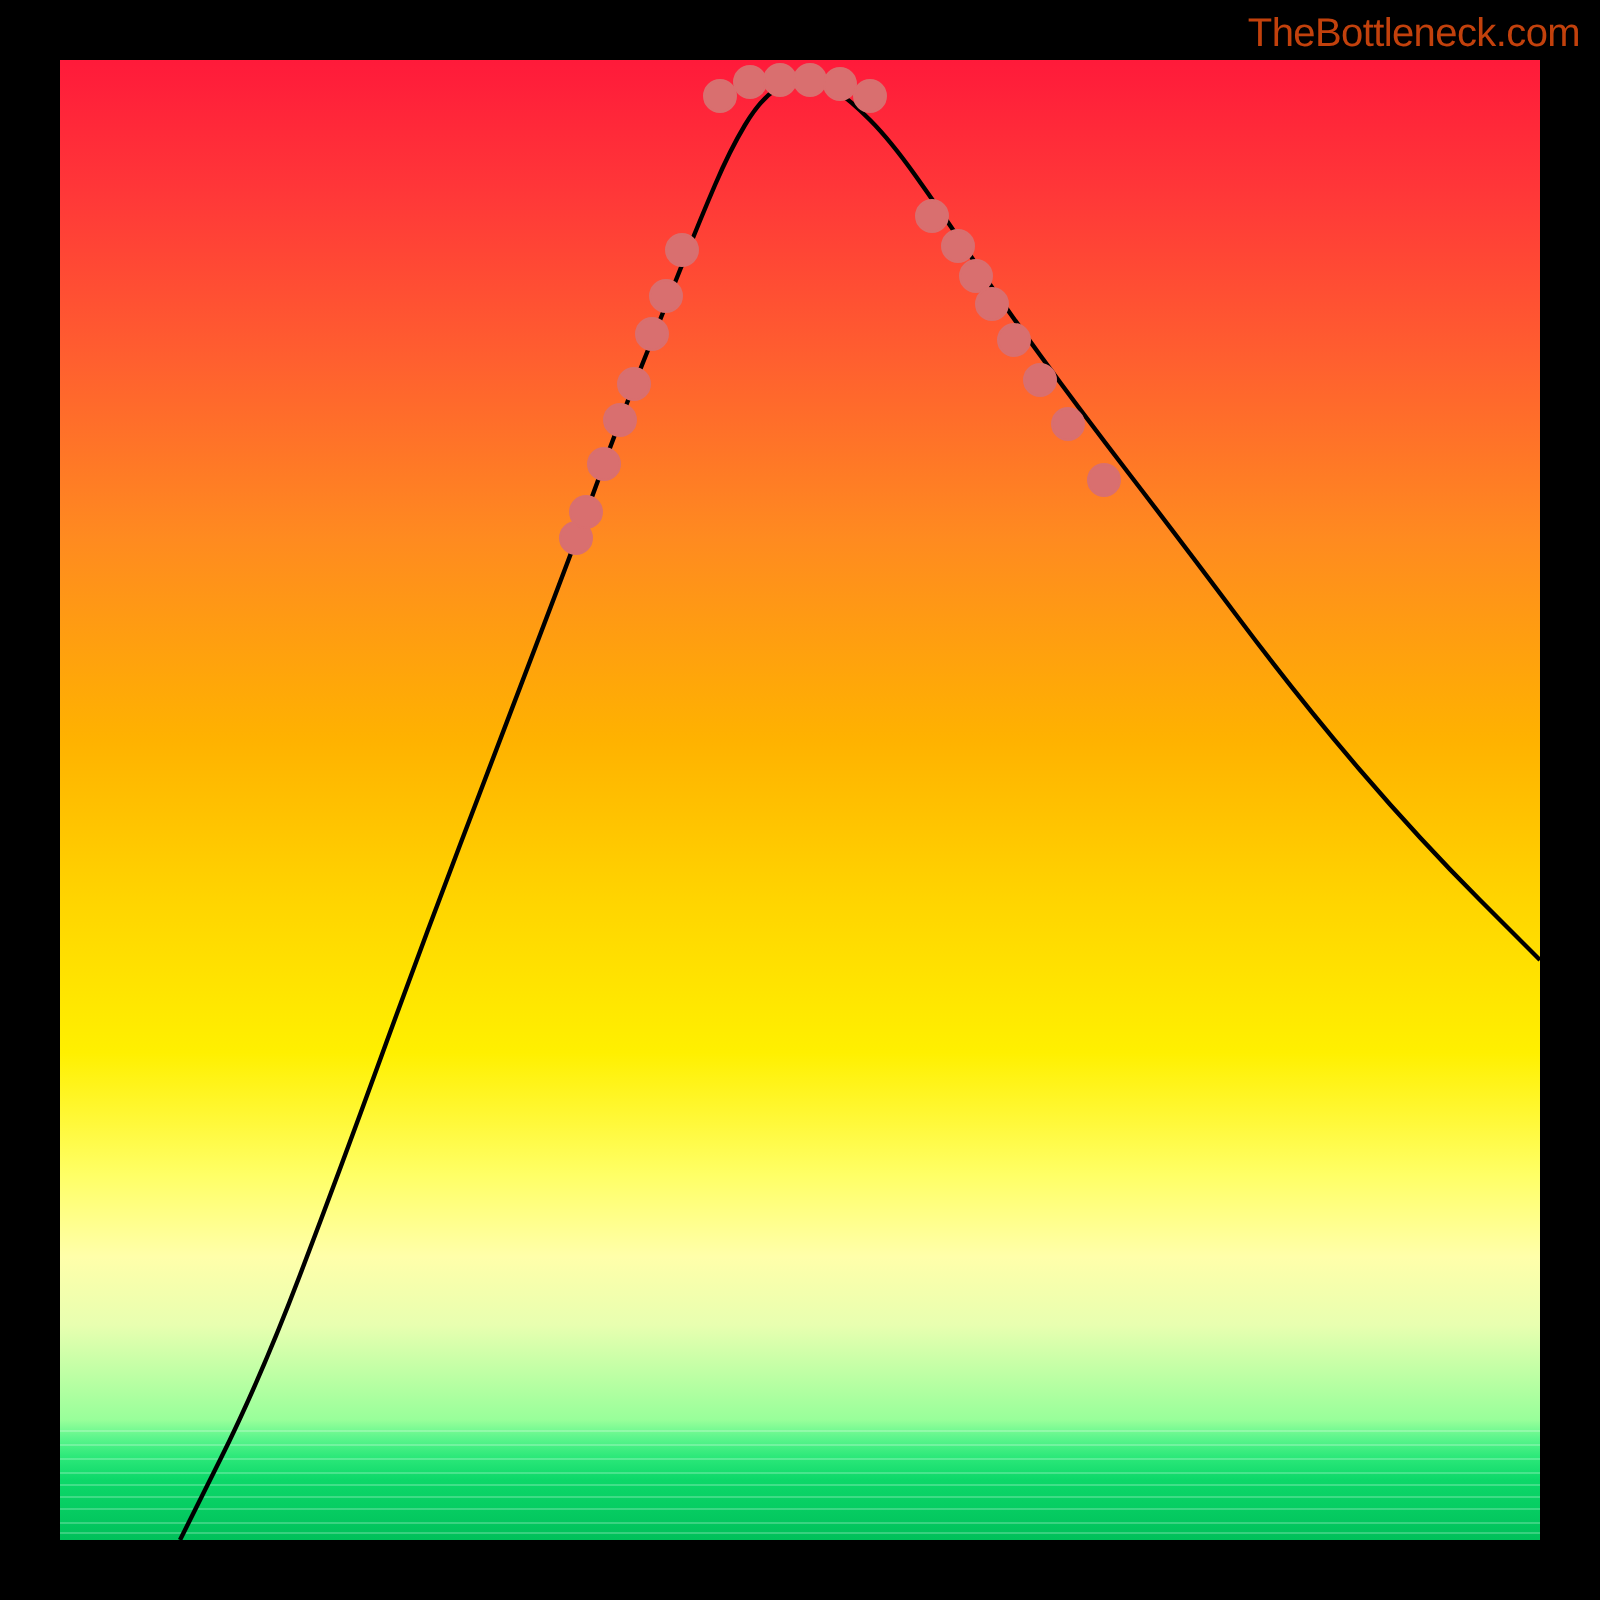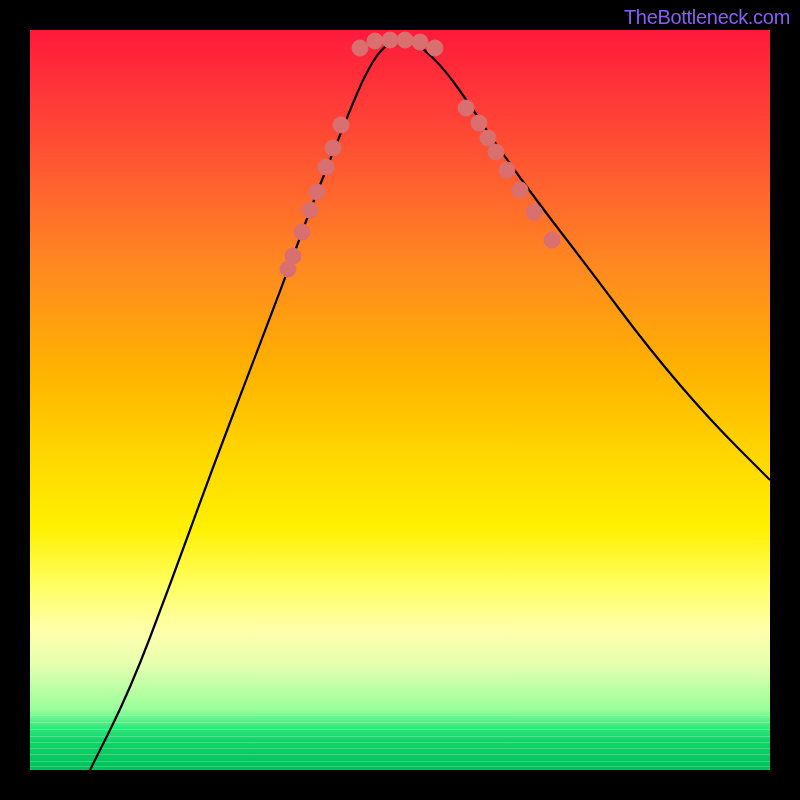--- a/index.html
+++ b/index.html
@@ -66,21 +66,21 @@
     height: 1px;
   }
   .curve-svg {
     position: absolute;
     inset: 0;
   }
   .watermark {
     position: absolute;
     top: 6px;
     right: 10px;
-    color: #8b5cf6;
+    color: #c2410c;
     font-size: 20px;
     font-weight: 500;
     font-family: Arial, Helvetica, sans-serif;
     letter-spacing: -0.3px;
     user-select: none;
   }
 </style>
 </head>
 <body>
 

